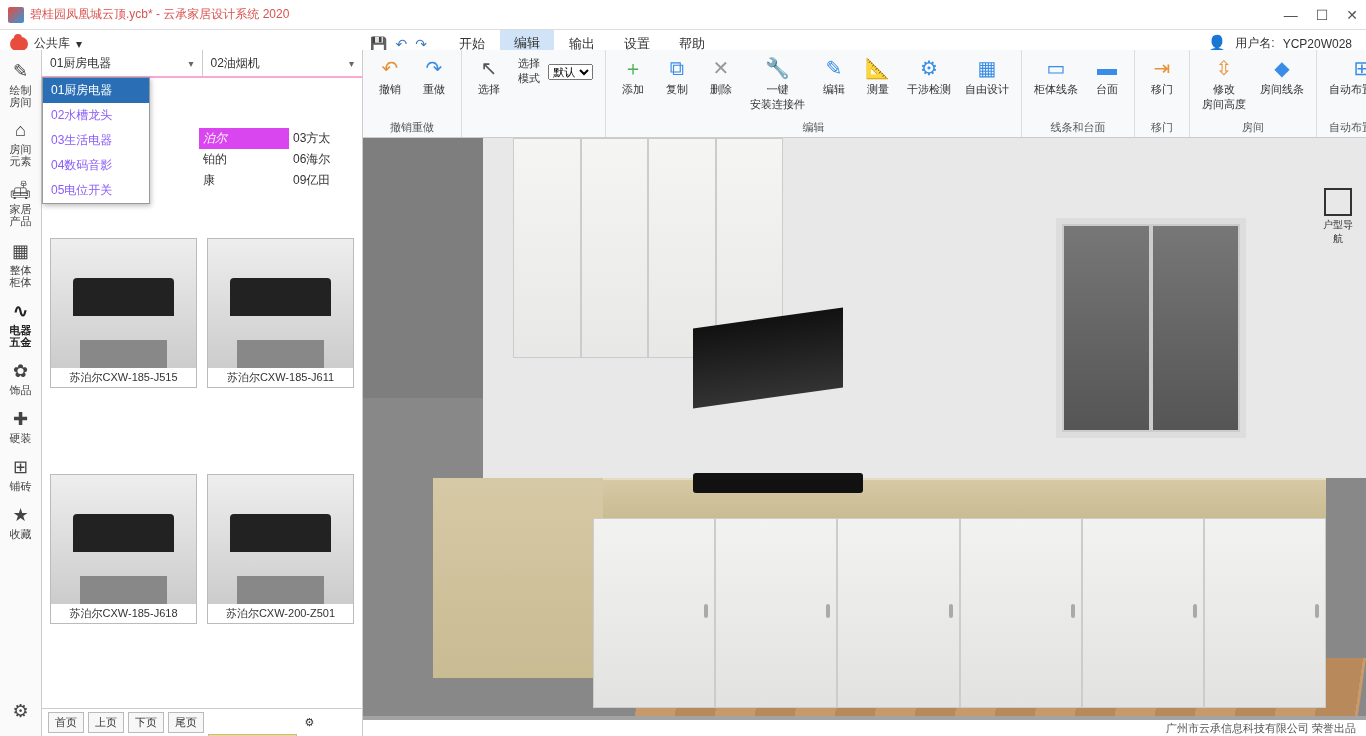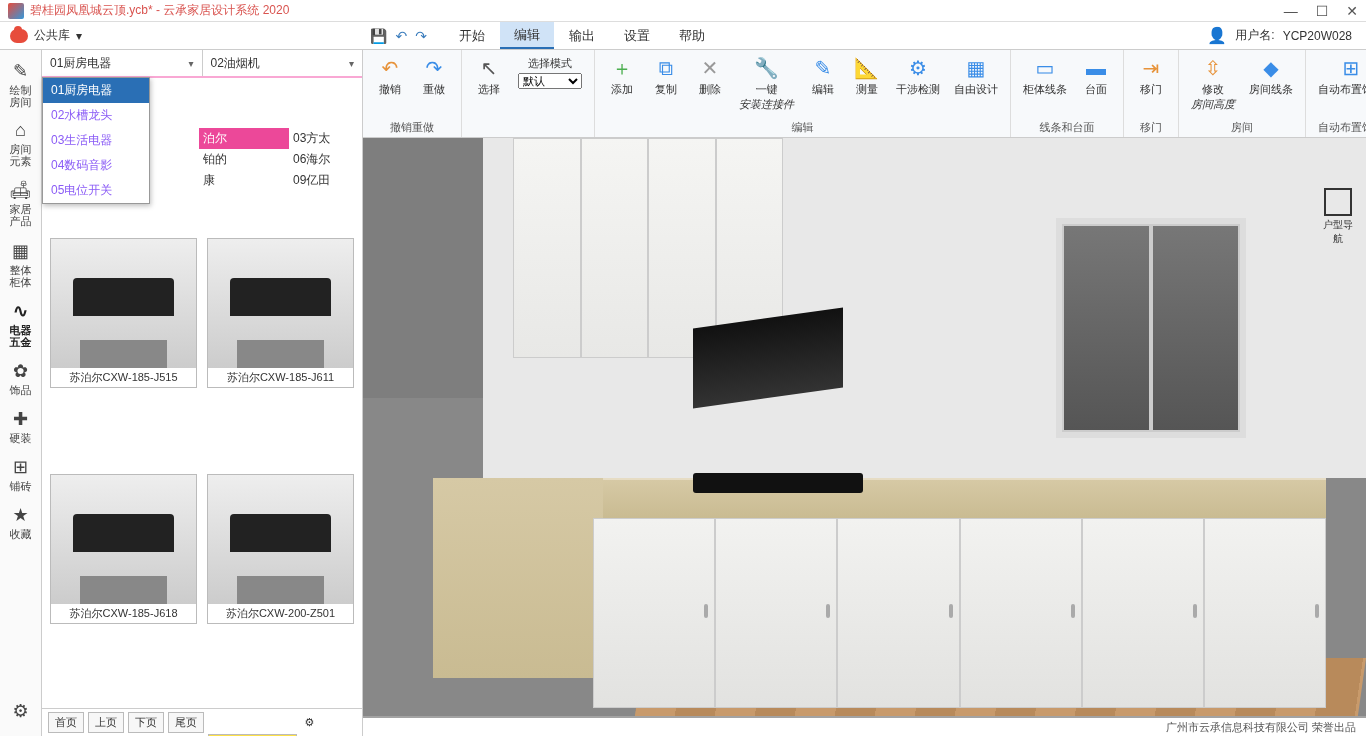--- a/index.html
+++ b/index.html
@@ -1,19 +1,19 @@
 <!DOCTYPE html>
 <html><head>
 <meta charset="utf-8">
 <style>
 * { margin: 0; padding: 0; box-sizing: border-box; font-family: "Microsoft YaHei", Arial, sans-serif; }
 body { width: 1366px; height: 736px; overflow: hidden; background: #f0f0f0; font-size: 12px; }
 
 
-.titlebar { height: 22px; background: #fff; display: flex; align-items: center; padding: 0 8px; border-bottom: 1px solid #ddd; }
+.titlebar { height: 30px; background: #fff; display: flex; align-items: center; padding: 0 8px; border-bottom: 1px solid #ddd; }
 .titlebar .logo { width: 16px; height: 16px; margin-right: 6px; background: linear-gradient(135deg,#e74c3c,#3498db); border-radius: 2px; }
 .titlebar .title-text { color: #d9534f; font-size: 12px; }
 .titlebar .win-controls { margin-left: auto; display: flex; gap: 18px; color: #555; }
 .titlebar .win-controls span { cursor: pointer; font-size: 14px; }
 
 
 .topbar { height: 28px; background: #fff; display: flex; align-items: center; border-bottom: 1px solid #ccc; }
 .lib-btn { display: flex; align-items: center; padding: 0 10px; height: 100%; gap: 6px; color: #333; }
 .lib-btn .cloud-icon { width: 18px; height: 14px; background: #e74c3c; border-radius: 7px 7px 7px 7px; position: relative; }
 .lib-btn .cloud-icon::before { content:''; position:absolute; width:8px; height:8px; background:#e74c3c; border-radius:50%; top:-3px; left:4px; }
@@ -28,24 +28,24 @@
 .user-area { margin-left: auto; display: flex; align-items: center; gap: 8px; padding-right: 14px; color: #333; }
 .user-area .user-icon { font-size: 16px; }
 
 
 .ribbon { height: 88px; background: #f7f9fb; border-bottom: 1px solid #ccc; display: flex; position: absolute; left: 363px; top: 50px; right: 0; }
 .ribbon-group { border-right: 1px solid #ddd; padding: 4px 8px 2px; display: flex; flex-direction: column; }
 .ribbon-group .btns { display: flex; gap: 6px; flex: 1; align-items: flex-start; }
 .ribbon-btn { display: flex; flex-direction: column; align-items: center; justify-content: center; padding: 2px 4px; cursor: pointer; color: #333; min-width: 38px; }
 .ribbon-btn .ico { width: 24px; height: 24px; display: flex; align-items: center; justify-content: center; font-size: 20px; }
 .ribbon-btn .lbl { font-size: 11px; margin-top: 2px; text-align: center; white-space: nowrap; }
-.ribbon-btn .lbl2 { font-size: 11px; white-space: nowrap; font-style: italic; }
+.ribbon-btn .lbl2 { font-size: 11px; white-space: nowrap; }
 .ribbon-group .group-label { text-align: center; font-size: 11px; color: #555; margin-top: auto; }
 
-.select-mode-block { display: flex; flex-direction: column; align-items: center; padding: 2px 4px; }
+.select-mode-block { display: flex; flex-direction: row; align-items: center; padding: 2px 4px; }
 .select-mode-block .mode-label { font-size: 11px; color: #333; }
 .select-mode-block select { font-size: 11px; margin-top: 2px; width: 64px; }
 
 
 .left-tools { position: absolute; left: 0; top: 50px; width: 42px; bottom: 0; background: #fafafa; border-right: 1px solid #ccc; display: flex; flex-direction: column; align-items: center; padding-top: 4px; }
 .left-tool { width: 100%; padding: 6px 0; display: flex; flex-direction: column; align-items: center; cursor: pointer; color: #444; font-size: 11px; gap: 2px; }
 .left-tool .ico { font-size: 18px; }
 .left-tool.active { color: #222; font-weight: bold; }
 .left-tool.bottom { margin-top: auto; margin-bottom: 8px; }
 
@@ -55,21 +55,21 @@
 .lib-filter { flex: 1; display: flex; align-items: center; justify-content: space-between; padding: 0 8px; border-right: 1px solid #ccc; font-size: 12px; color: #333; cursor: pointer; position: relative; }
 .lib-filter:last-child { border-right: none; }
 
 
 .dropdown-pop { position: absolute; left: 0; top: 27px; width: 108px; background: #fff; border: 1px solid #999; z-index: 20; box-shadow: 1px 2px 5px rgba(0,0,0,.25); }
 .dropdown-pop .opt { padding: 4px 8px; font-size: 12px; color: #8b5cf6; cursor: pointer; }
 .dropdown-pop .opt.sel { background: #2a6fb5; color: #fff; }
 
 .brand-list { position: absolute; left: 157px; top: 78px; width: 200px; display: flex; flex-wrap: wrap; font-size: 12px; color: #333; z-index: 5; }
 .brand-list .b { width: 90px; padding: 2px 4px; cursor: pointer; }
-.brand-list .b.sel { background: #ec4899; color: #fff; }
+.brand-list .b.sel { background: #d946ef; color: #fff; font-style: italic; }
 
 .lib-grid { flex: 1; overflow: auto; padding: 8px; display: grid; grid-template-columns: 1fr 1fr; gap: 10px; padding-top: 160px; }
 .lib-card { border: 1px solid #bbb; display: flex; flex-direction: column; height: 150px; cursor: pointer; }
 .lib-card .thumb { flex: 1; background: linear-gradient(#eee,#ccc); position: relative; overflow: hidden; }
 .lib-card .thumb .hood { position: absolute; left: 15%; right: 15%; top: 30%; height: 30%; background: #222; border-radius: 4px 4px 0 0; }
 .lib-card .thumb .stove { position: absolute; left: 20%; right: 20%; bottom: 0; height: 22%; background: #888; }
 .lib-card .cap { font-size: 11px; color: #333; padding: 2px 4px; text-align: center; white-space: nowrap; overflow: hidden; }
 
 .lib-pager { height: 28px; border-top: 1px solid #ccc; display: flex; align-items: center; gap: 4px; padding: 0 6px; font-size: 11px; color: #333; }
 .lib-pager .pbtn { border: 1px solid #bbb; padding: 2px 6px; cursor: pointer; background: #f7f7f7; }
@@ -89,21 +89,21 @@
 .cabs-upper { position: absolute; left: 150px; width: 270px; top: 0; height: 220px; background: #f0f0ee; display:flex; }
 .cabs-upper .ud { flex:1; border:1px solid #ccc; background: linear-gradient(#f5f5f3,#e8e8e6); }
 .window-frame { position: absolute; right: 120px; top: 80px; width: 190px; height: 220px; background: #555; border: 6px solid #ddd; display:flex; }
 .window-frame .pane { flex:1; background: linear-gradient(#777,#555); border: 2px solid #ccc; }
 .hood3d { position: absolute; left: 330px; top: 180px; width: 150px; height: 80px; background: linear-gradient(#111,#333); transform: skewY(-8deg); }
 .hob { position: absolute; left: 330px; top: 335px; width: 170px; height: 20px; background: #111; border-radius: 3px; }
 .nav-cube { position: absolute; right: 10px; top: 50px; width: 36px; text-align: center; color: #333; font-size: 10px; }
 .nav-cube .cube { width: 28px; height: 28px; border: 2px solid #333; margin: 0 auto 2px; }
 
 
-.statusbar { position: absolute; left: 363px; right: 0; bottom: 0; height: 20px; background: #fff; border-top: 2px solid #a3a3a3; display: flex; align-items: center; justify-content: flex-end; padding: 0 10px; font-size: 11px; color: #555; }
+.statusbar { position: absolute; left: 363px; right: 0; bottom: 0; height: 20px; background: #fff; border-top: 4px solid #a3a3a3; display: flex; align-items: center; justify-content: flex-end; padding: 0 10px; font-size: 11px; color: #555; }
 
 .arrow-down::after { content: '▾'; margin-left: 4px; font-size: 10px; color: #666; }
 </style>
 </head>
 <body>
 
 <div class="titlebar">
   <span class="logo"></span>
   <span class="title-text">碧桂园凤凰城云顶.ycb* - 云承家居设计系统 2020</span>
   <div class="win-controls">

